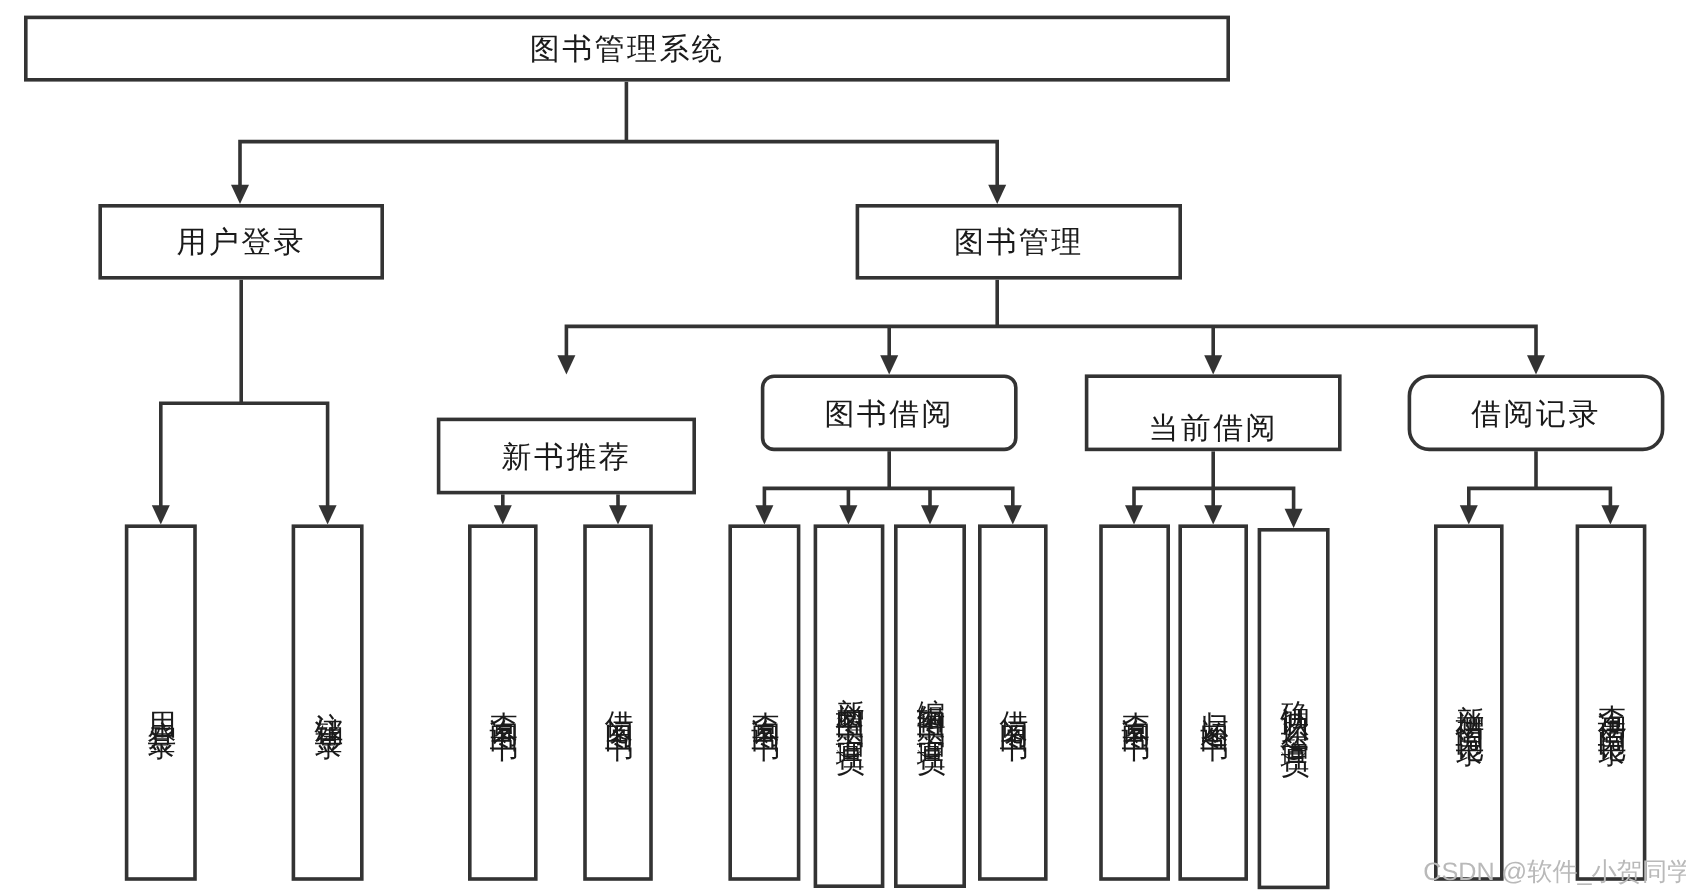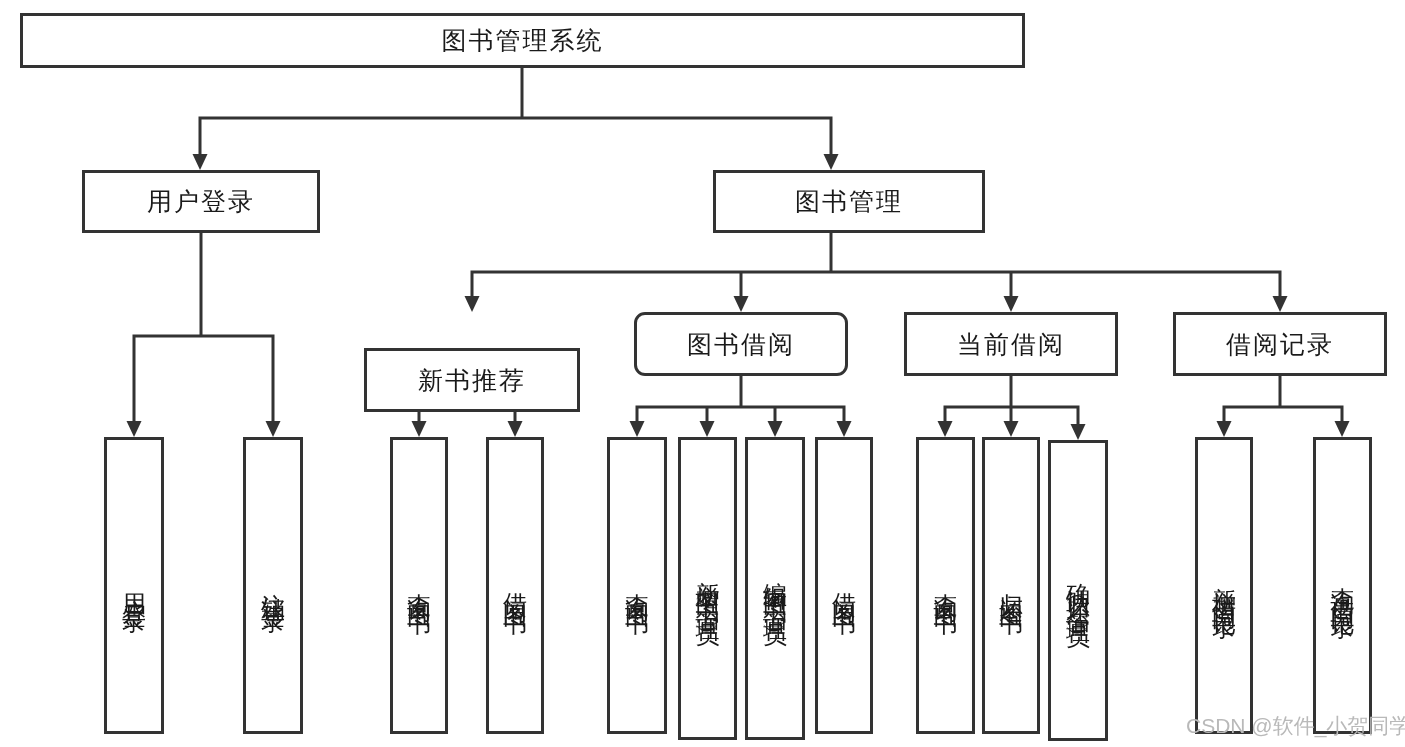--- a/index.html
+++ b/index.html
@@ -114,24 +114,24 @@
   <div class="node h-node" style="left:713px; top:170px; width:272px; height:63px;">
     <span>图书管理</span>
   </div>
 
   <div class="node h-node" style="left:364px; top:312px; width:216px; height:64px;margin-top:36px;">
     <span>新书推荐</span>
   </div>
   <div class="node h-node" style="left:634px; top:312px; width:214px; height:64px;border-radius:11px;">
     <span>图书借阅</span>
   </div>
-  <div class="node h-node" style="left:904px; top:312px; width:214px; height:64px;">
+  <div class="node h-node" style="left:904px; top:312px; width:214px; height:64px;align-items:flex-end;">
     <span>当前借阅</span>
   </div>
-  <div class="node h-node" style="left:1173px; top:312px; width:214px; height:64px;">
+  <div class="node h-node" style="left:1173px; top:312px; width:214px; height:64px;border-radius:18px;">
     <span>借阅记录</span>
   </div>
 
   <div class="node v-node" style="left:104px; top:437px; width:60px; height:297px;">
     <span class="vlabel">用户登录</span>
   </div>
   <div class="node v-node" style="left:243px; top:437px; width:60px; height:297px;">
     <span class="vlabel">注销登录</span>
   </div>
 

